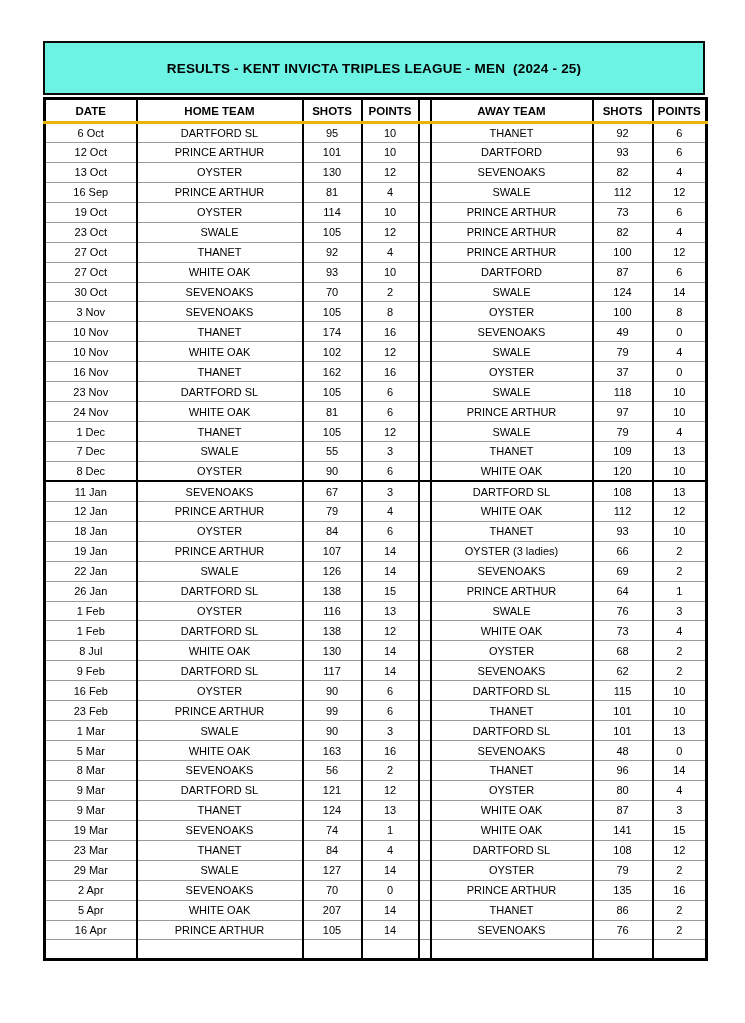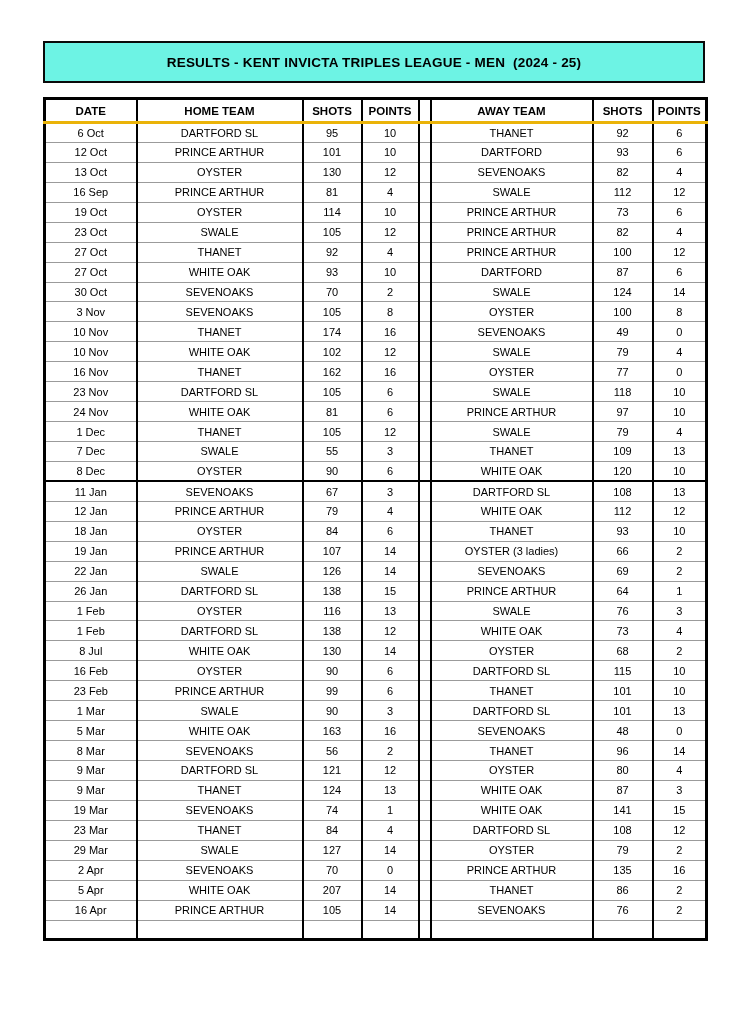--- a/index.html
+++ b/index.html
@@ -16,21 +16,21 @@
     background: #ffffff;
     overflow: hidden;
     position: relative;
   }
   
   .banner {
     position: absolute;
     left: 43px;
     top: 41px;
     width: 662px;
-    height: 42px;
+    height: 54px;
     border: 2px solid #0a0a0a;
     display: flex;
     align-items: center;
     justify-content: center;
   }
   .banner-title {
     font-size: 13.5px;
     font-weight: bold;
     letter-spacing: 0.2px;
     color: #000;
@@ -228,21 +228,21 @@
           <td>79</td>
           <td>4</td>
         </tr>
         <tr>
           <td>16 Nov</td>
           <td>THANET</td>
           <td>162</td>
           <td>16</td>
           <td></td>
           <td>OYSTER</td>
-          <td>77</td>
+          <td>37</td>
           <td>0</td>
         </tr>
         <tr>
           <td>23 Nov</td>
           <td>DARTFORD SL</td>
           <td>105</td>
           <td>6</td>
           <td></td>
           <td>SWALE</td>
           <td>118</td>
@@ -369,20 +369,30 @@
           <td>4</td>
         </tr>
         <tr>
           <td>8 Jul</td>
           <td>WHITE OAK</td>
           <td>130</td>
           <td>14</td>
           <td></td>
           <td>OYSTER</td>
           <td>68</td>
+          <td>2</td>
+        </tr>
+        <tr>
+          <td>9 Feb</td>
+          <td>DARTFORD SL</td>
+          <td>117</td>
+          <td>14</td>
+          <td></td>
+          <td>SEVENOAKS</td>
+          <td>62</td>
           <td>2</td>
         </tr>
         <tr>
           <td>16 Feb</td>
           <td>OYSTER</td>
           <td>90</td>
           <td>6</td>
           <td></td>
           <td>DARTFORD SL</td>
           <td>115</td>

